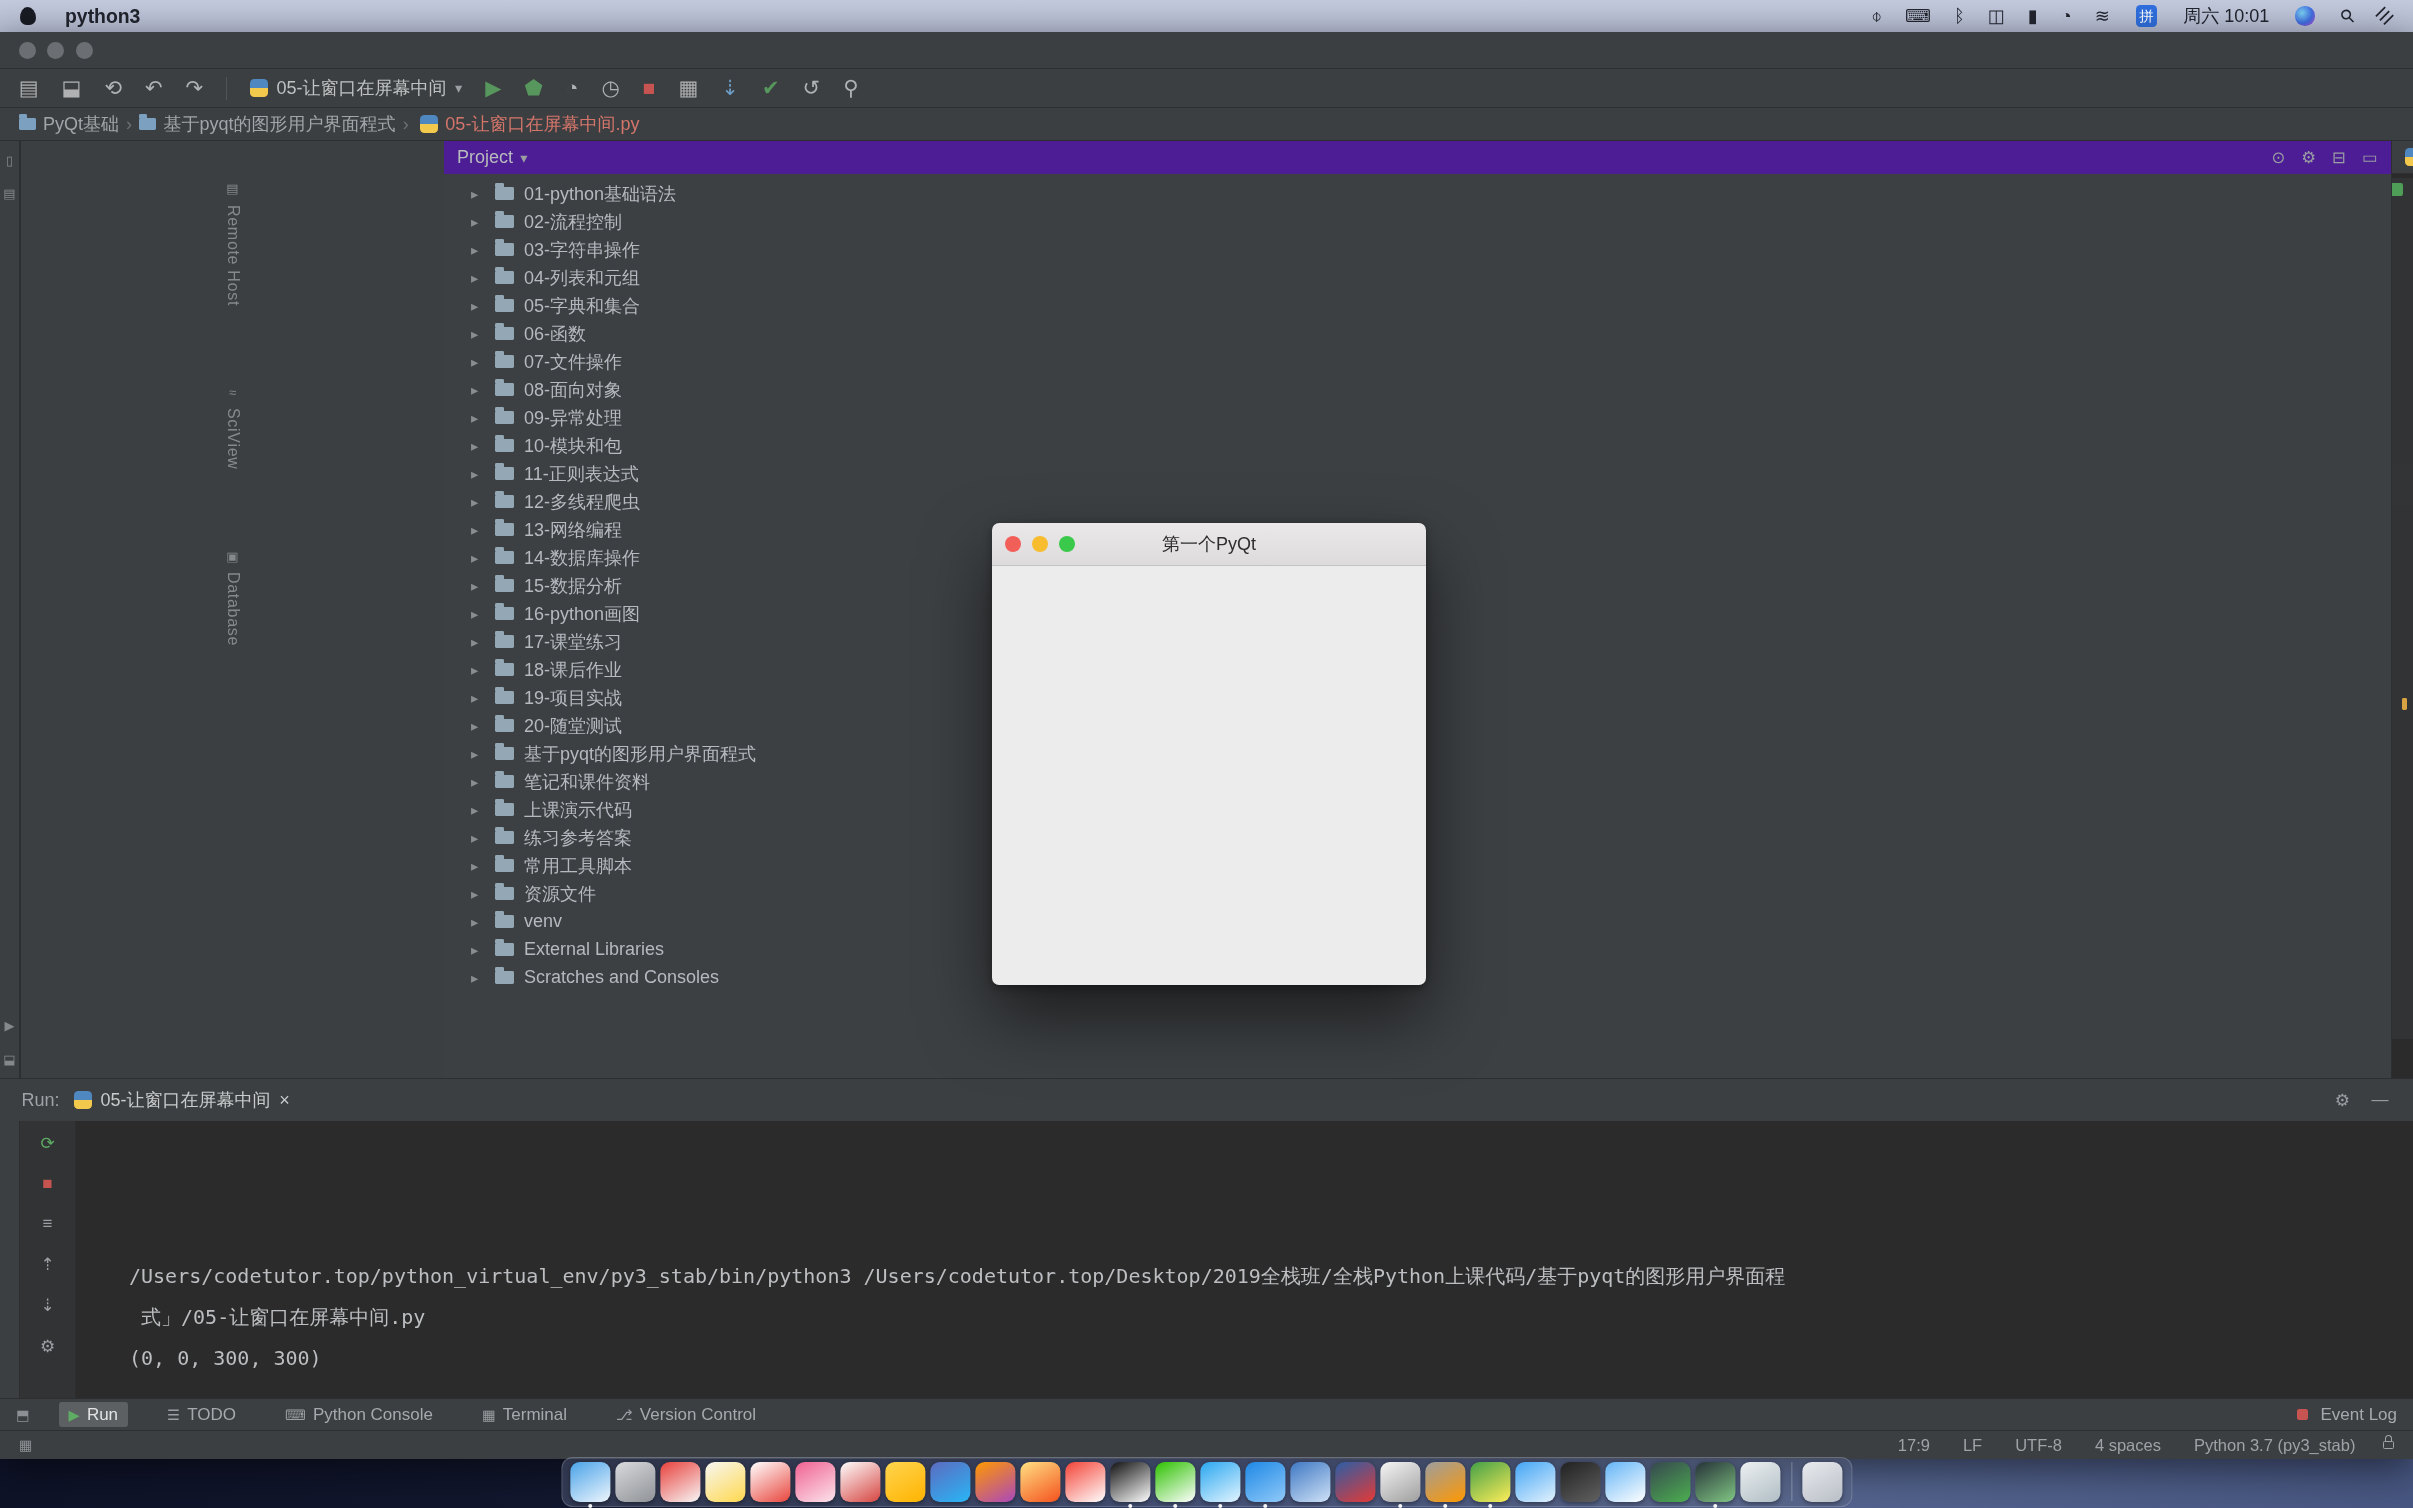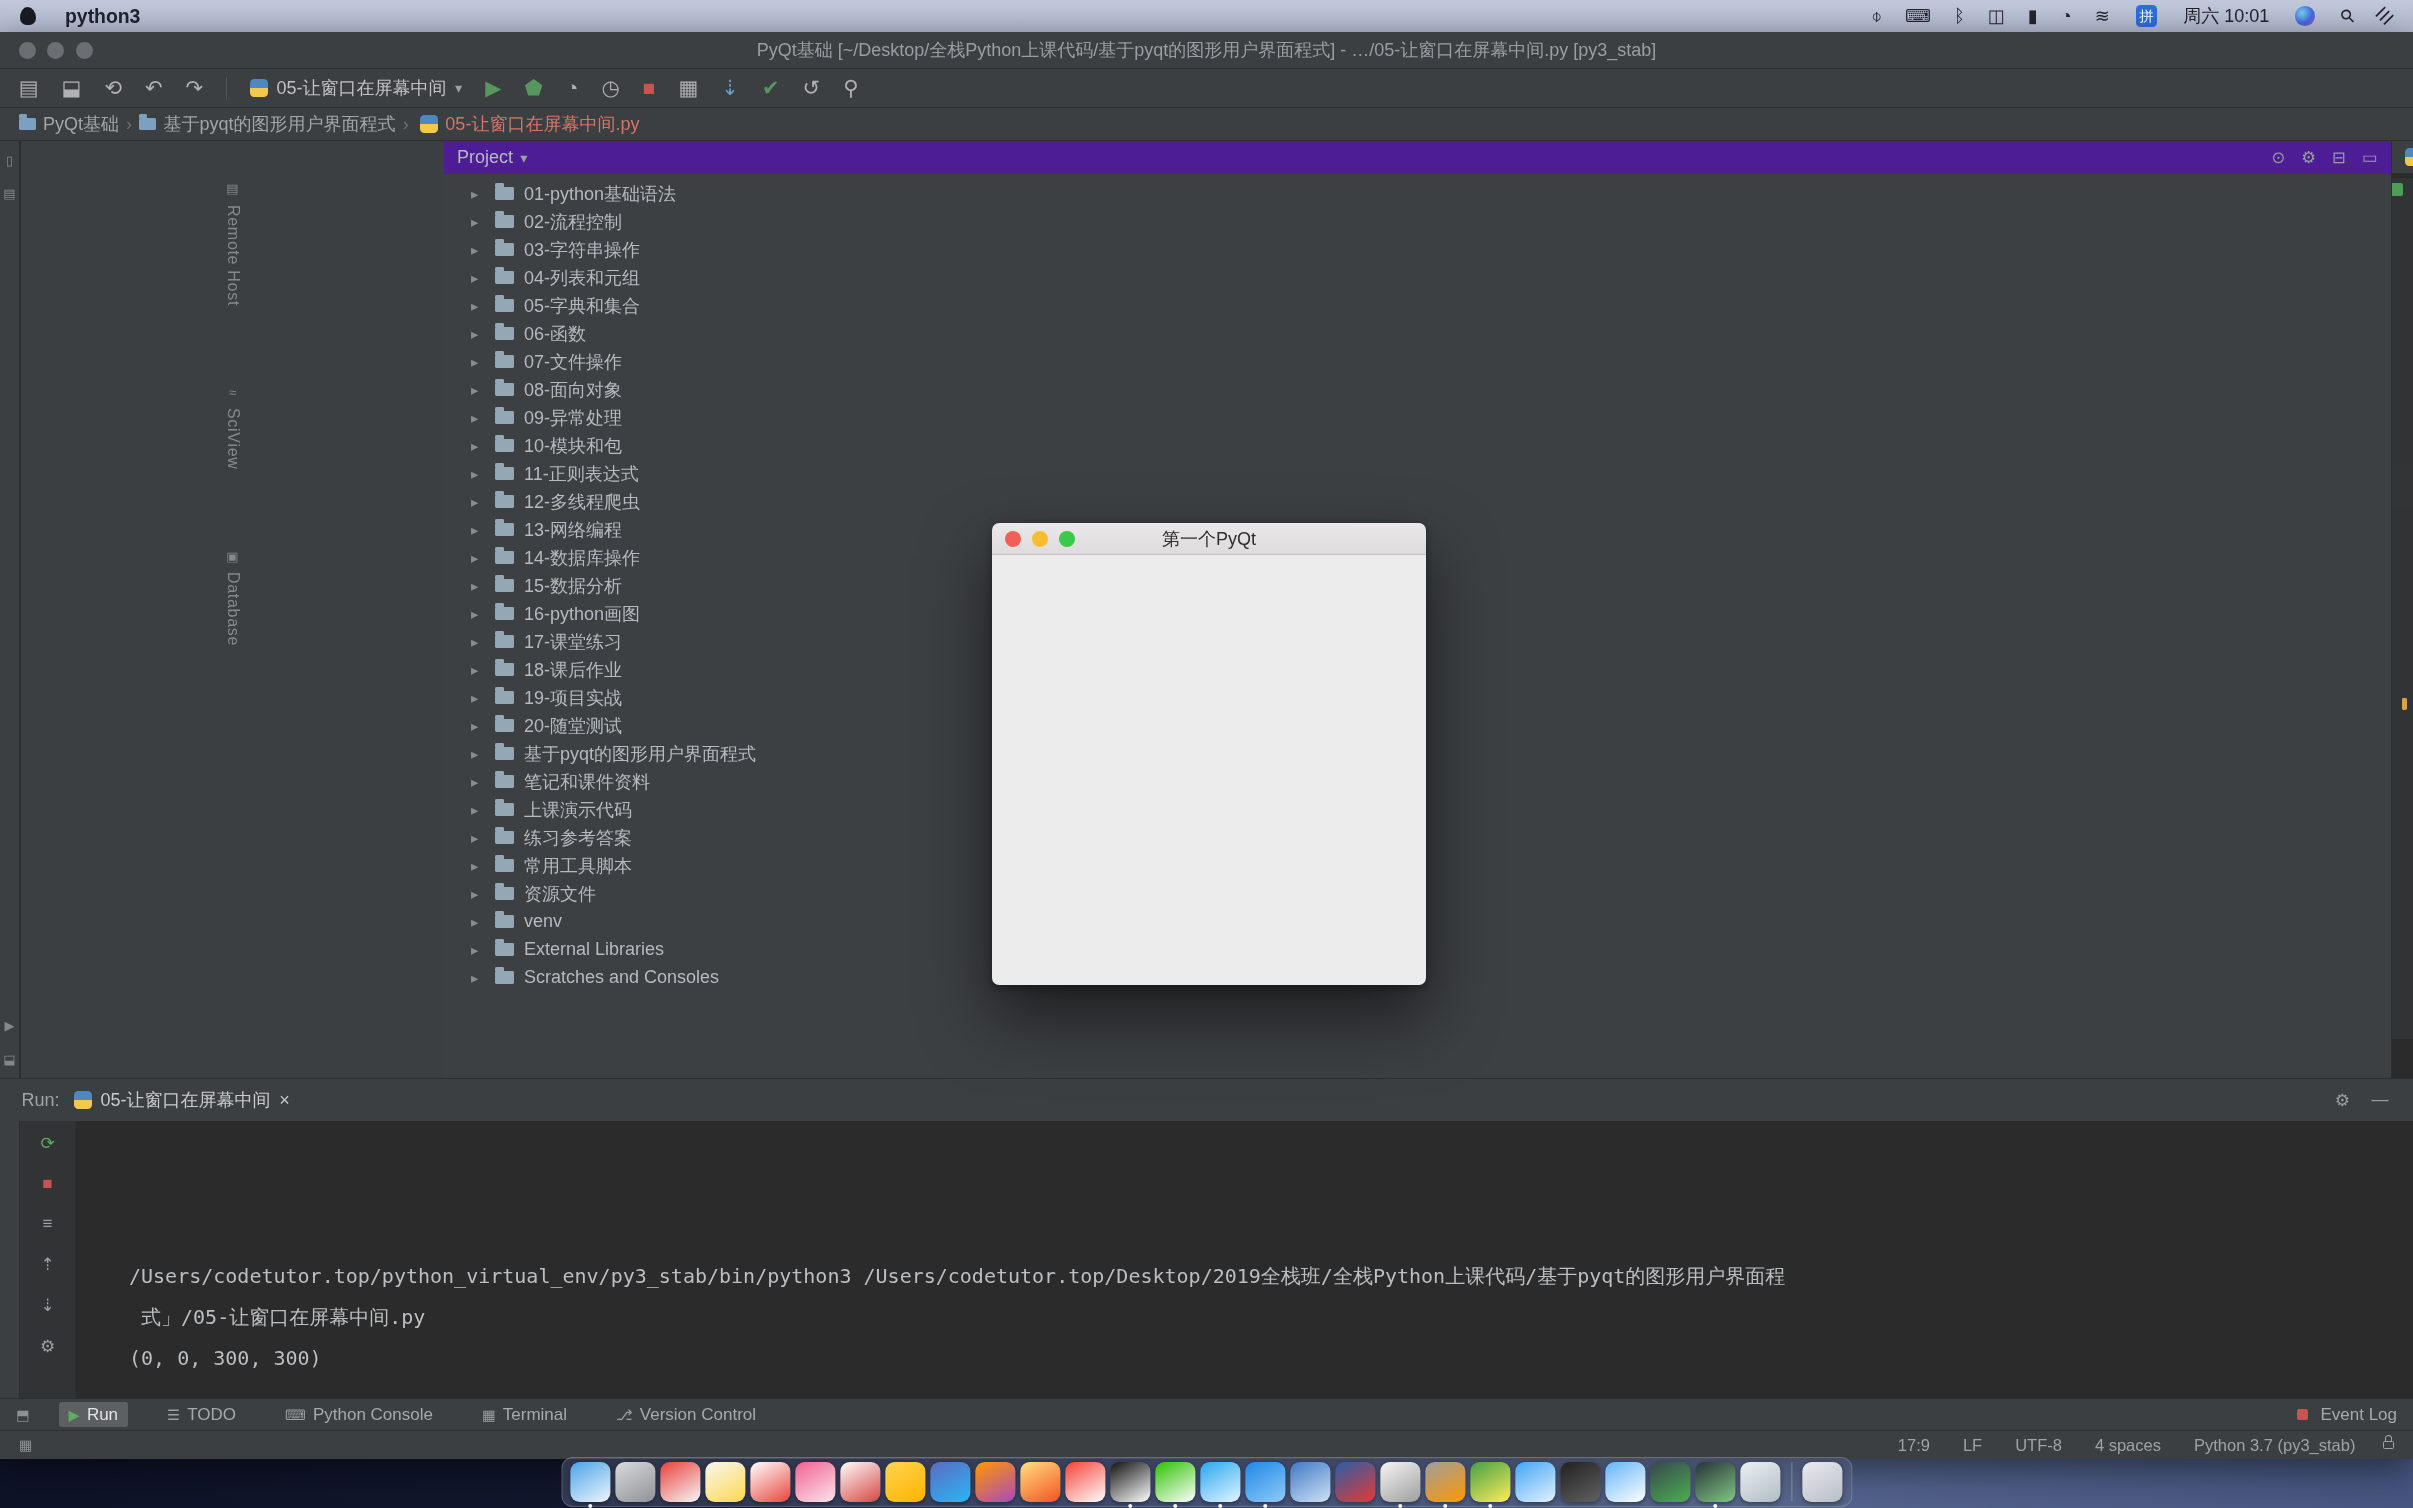--- a/index.html
+++ b/index.html
@@ -80,21 +80,21 @@
 .twright{margin-left:auto;display:flex;align-items:center;gap:12px}
 .reddot{width:11.5px;height:11.5px;border-radius:2.2px;background:#c75450}
 .statusbar{height:29px;background:#3c3f41;border-top:0.7px solid #2c2e2f;display:flex;align-items:center;padding:0 18.7px;font-size:16.5px;color:#9fa2a6;gap:13px}
 .sb-grid{font-size:14.4px;color:#8d9094}
 .sb-msg{white-space:nowrap;overflow:hidden;text-overflow:ellipsis;max-width:1544px}
 .sb-right{margin-left:auto;display:flex;gap:33px;align-items:center;white-space:nowrap}
 .lockic{width:11.5px;height:8.6px;border:1.4px solid #9fa2a6;border-radius:1.4px;position:relative;margin-left:14.4px}
 .lockic::before{content:"";position:absolute;top:-6.5px;left:1.4px;width:5px;height:5px;border:1.4px solid #9fa2a6;border-bottom:none;border-radius:4.3px 4.3px 0 0}
 
 .pyqt{position:absolute;left:992px;top:523px;width:434px;height:462px;border-radius:7.2px;overflow:hidden;z-index:60;box-shadow:0 32px 68px rgba(0,0,0,.55),0 2.2px 8.6px rgba(0,0,0,.35)}
-.pyqt-tb{height:32px;background:linear-gradient(#eae8e9,#dddbdc);border-bottom:0.7px solid #c3c1c2;position:relative;display:flex;align-items:center}
+.pyqt-tb{height:43px;background:linear-gradient(#eae8e9,#dddbdc);border-bottom:0.7px solid #c3c1c2;position:relative;display:flex;align-items:center}
 .pyqt-tb .lights{margin-left:13px;gap:10.8px}
 .pyqt-tb .light{width:16px;height:16px}
 .l-red{background:#f25f58}.l-yel{background:#f7bd2f}.l-grn{background:#3ac94b}
 .pyqt-title{position:absolute;left:50%;top:50%;transform:translate(-50%,-50%);font-size:18px;color:#2e2e2e;white-space:nowrap}
 .pyqt-body{height:430px;background:#ececec}
 
 .dock{position:absolute;left:50%;bottom:1.4px;transform:translateX(-50%);height:50px;background:rgba(92,102,132,.45);border:0.7px solid rgba(255,255,255,.18);border-radius:11.5px;display:flex;align-items:center;padding:0 8.6px;gap:5px;z-index:80}
 .dhost{display:flex;align-items:center;gap:5px}
 .dicon{width:40px;height:40px;border-radius:9.3px;background:linear-gradient(150deg,var(--c1,#888),var(--c2,#ccc));position:relative;box-shadow:0 1.4px 4.3px rgba(0,0,0,.35)}
 .dicon.running::after{content:"";position:absolute;left:50%;bottom:-6.5px;transform:translateX(-50%);width:4.3px;height:4.3px;border-radius:50%;background:rgba(255,255,255,.95)}
@@ -130,21 +130,20 @@
 </div>
 
 <div class="ide">
 
   <div class="titlebar">
     <div class="lights">
       <span class="light"></span>
       <span class="light"></span>
       <span class="light"></span>
     </div>
-    <span class="ide-title">PyQt基础 [~/Desktop/全栈Python上课代码/基于pyqt的图形用户界面程式] - …/05-让窗口在屏幕中间.py [py3_stab]</span>
   </div>
 
   <div class="toolbar">
     <div class="tbhost">
 
     <span class="tbi">▤</span>
         <span class="tbi">⬓</span>
         <span class="tbi">⟲</span>
         <span class="tbi">↶</span>
         <span class="tbi">↷</span>

